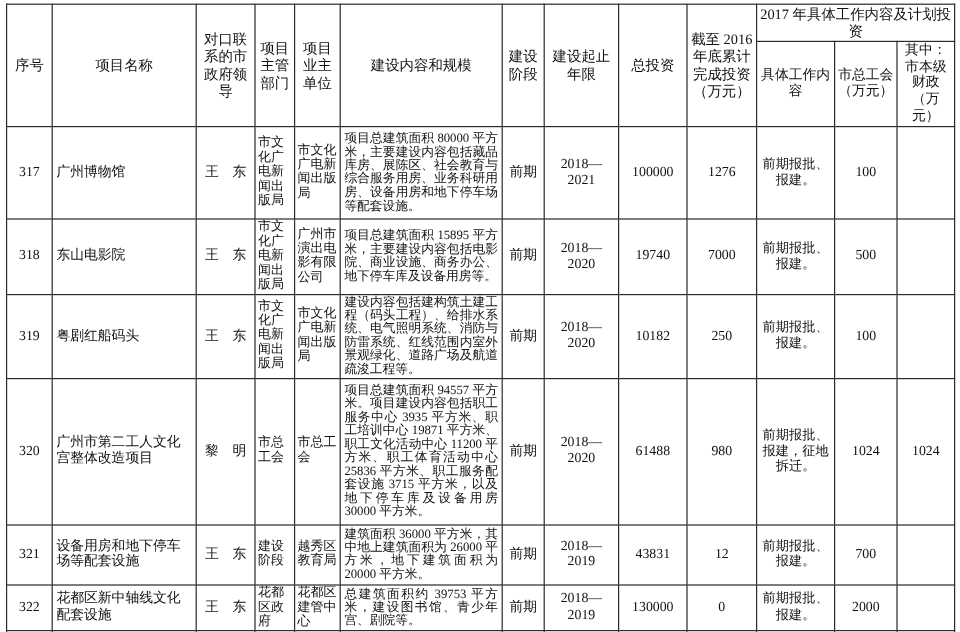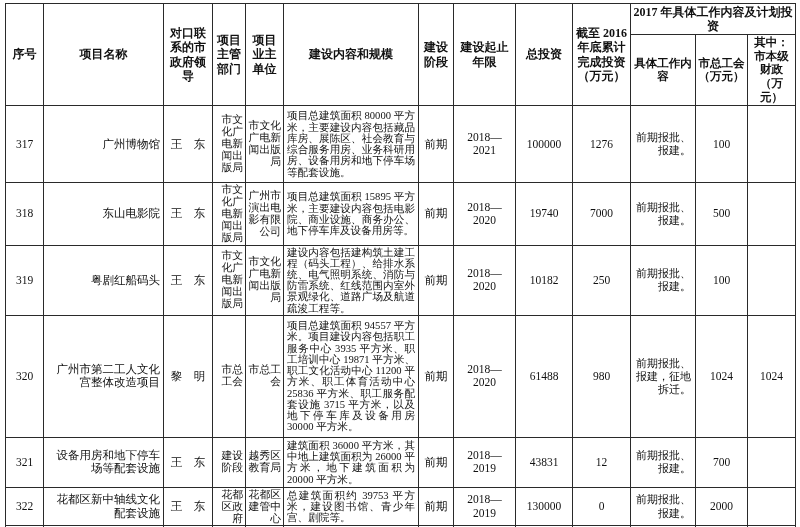--- a/index.html
+++ b/index.html
@@ -14,35 +14,35 @@
     border:1.5px solid #2a2a2a;
   }
   .doc th,.doc td{
     border:1px solid #2a2a2a;
     vertical-align:middle;
     padding:1px 3px;
     overflow:hidden;
     box-sizing:border-box;
   }
   .doc th{
-    font-size:12px;font-weight:bold;text-align:center;line-height:1.18;
+    font-size:12px;font-weight:normal;text-align:center;line-height:1.18;
     padding:1px 2px;
     margin-top:47px;
   }
   .doc th.sub{font-size:11.5px;}
   td.c{font-size:11.5px;line-height:1.15;}
   td.ctr{text-align:center;}
-  td.left{text-align:right;}
+  td.left{text-align:left;}
   td.narrow{font-size:10.8px;line-height:1.1;padding:1px 2px;}
   td.content{
     font-size:10.6px;line-height:1.06;text-align:justify;text-justify:inter-character;
     padding:1px 3px;
     margin-top:43px;
   }
-  td.work{font-size:11px;line-height:1.2;text-align:right;padding:1px 4px;}
+  td.work{font-size:11px;line-height:1.2;text-align:center;padding:1px 4px;}
   tr.h1{height:26px;}
   tr.h2{height:34px;}
   tr.r0{height:77px;}
   tr.r1{height:57px;}
   tr.r2{height:61px;}
   tr.r3{height:122px;}
   tr.r4{height:50px;}
   tr.r5{height:32px;}
   tr.r6{height:61px;}
 </style>

